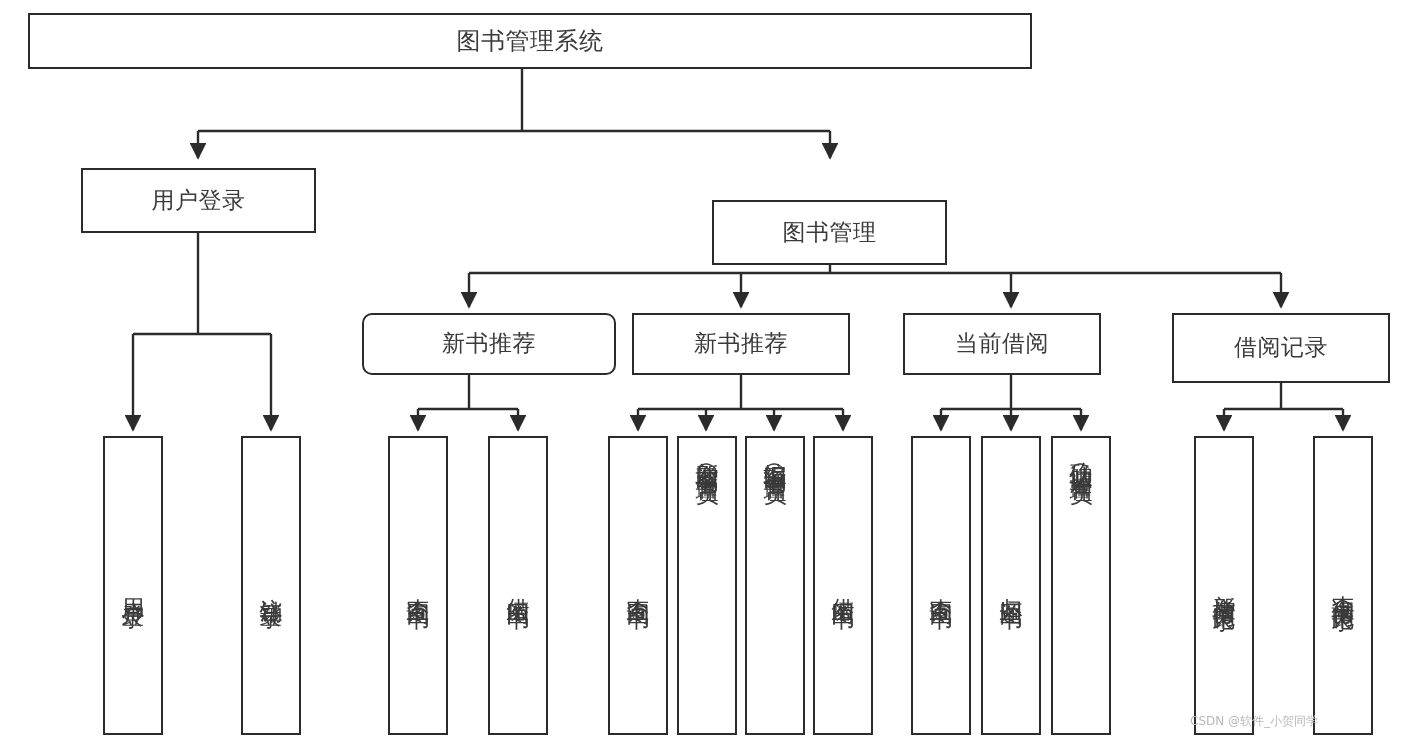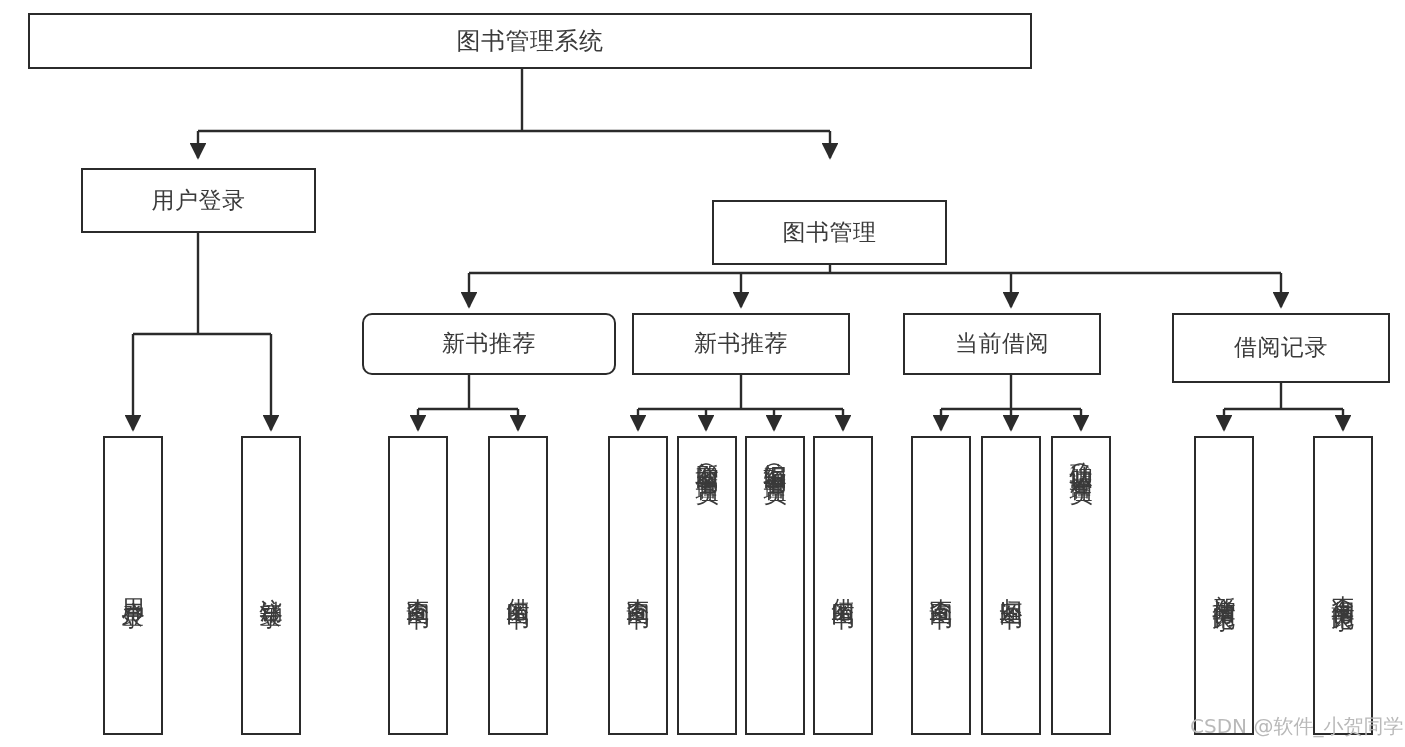--- a/index.html
+++ b/index.html
@@ -66,21 +66,21 @@
   }
   
   .node.vert.center {
     align-items: center;
     padding-top: 0;
   }
   #watermark {
     position: absolute;
     left: 1190px;
     top: 713px;
-    font-size: 20px;
+    font-size: 12px;
     color: #b9b9b9;
     white-space: nowrap;
     z-index: 3;
     font-family: "DejaVu Sans", "Liberation Sans", sans-serif;
   }
 </style>
 </head>
 <body>
 
 <div id="canvas">

